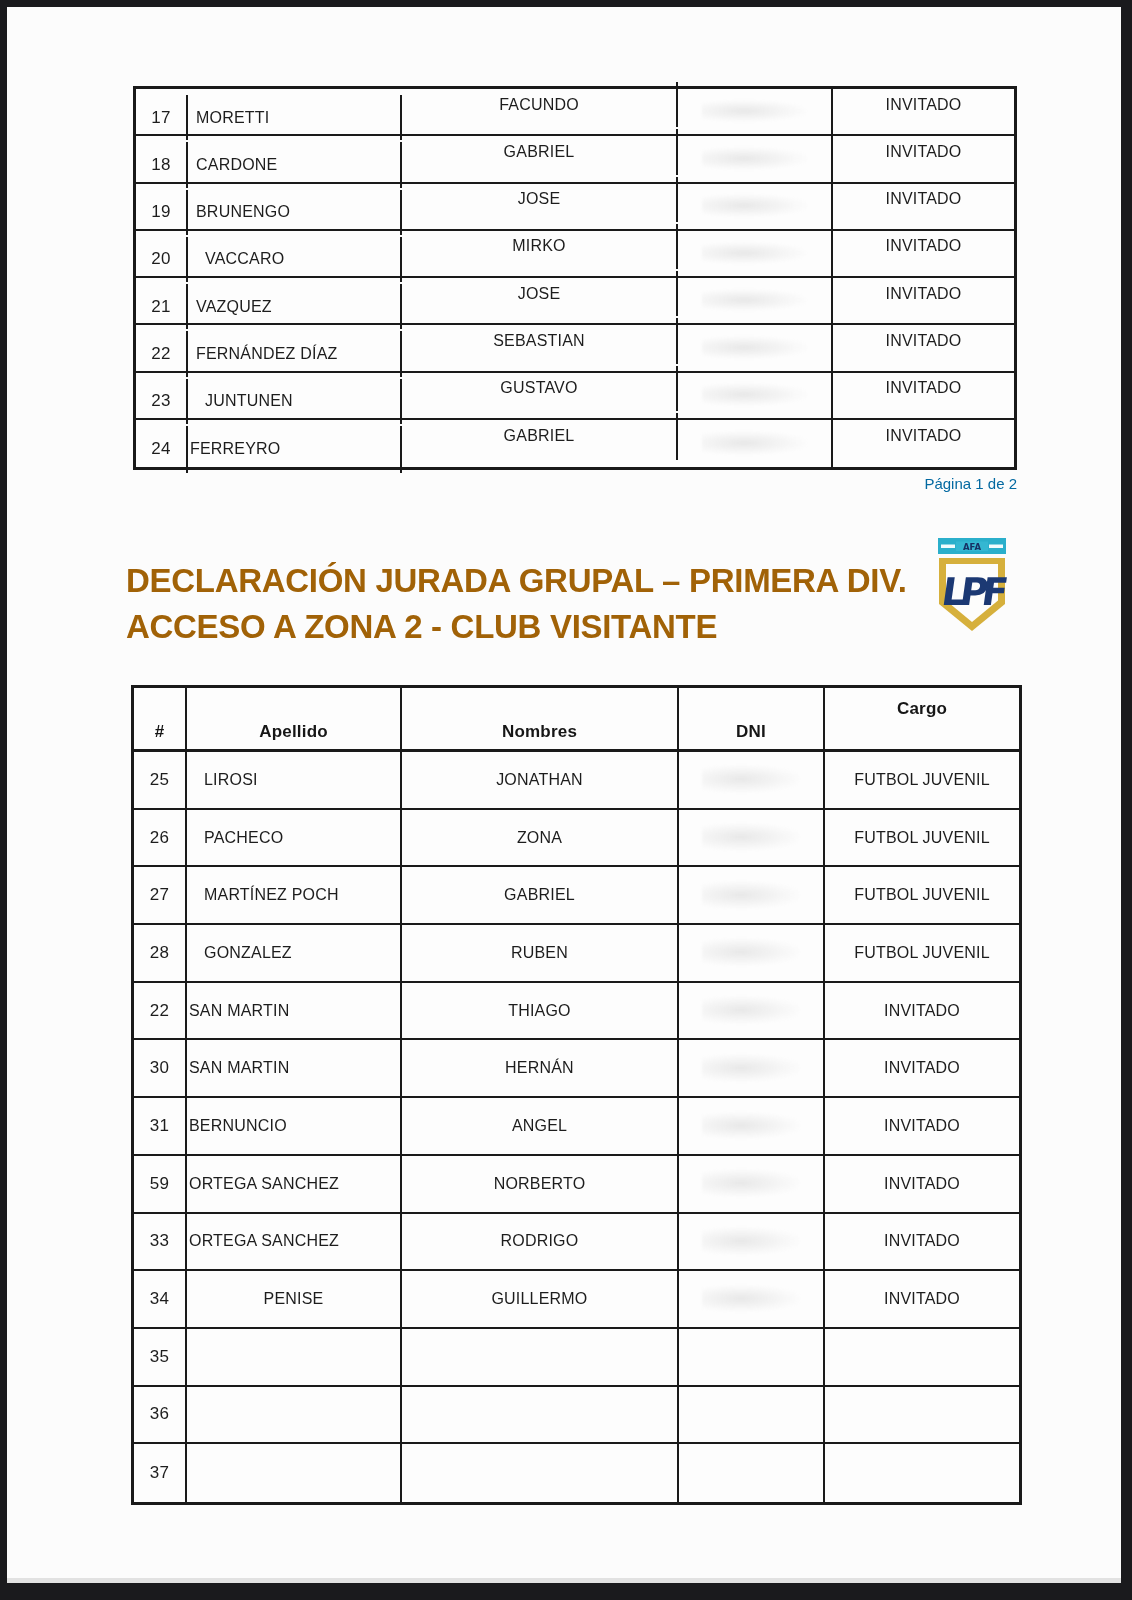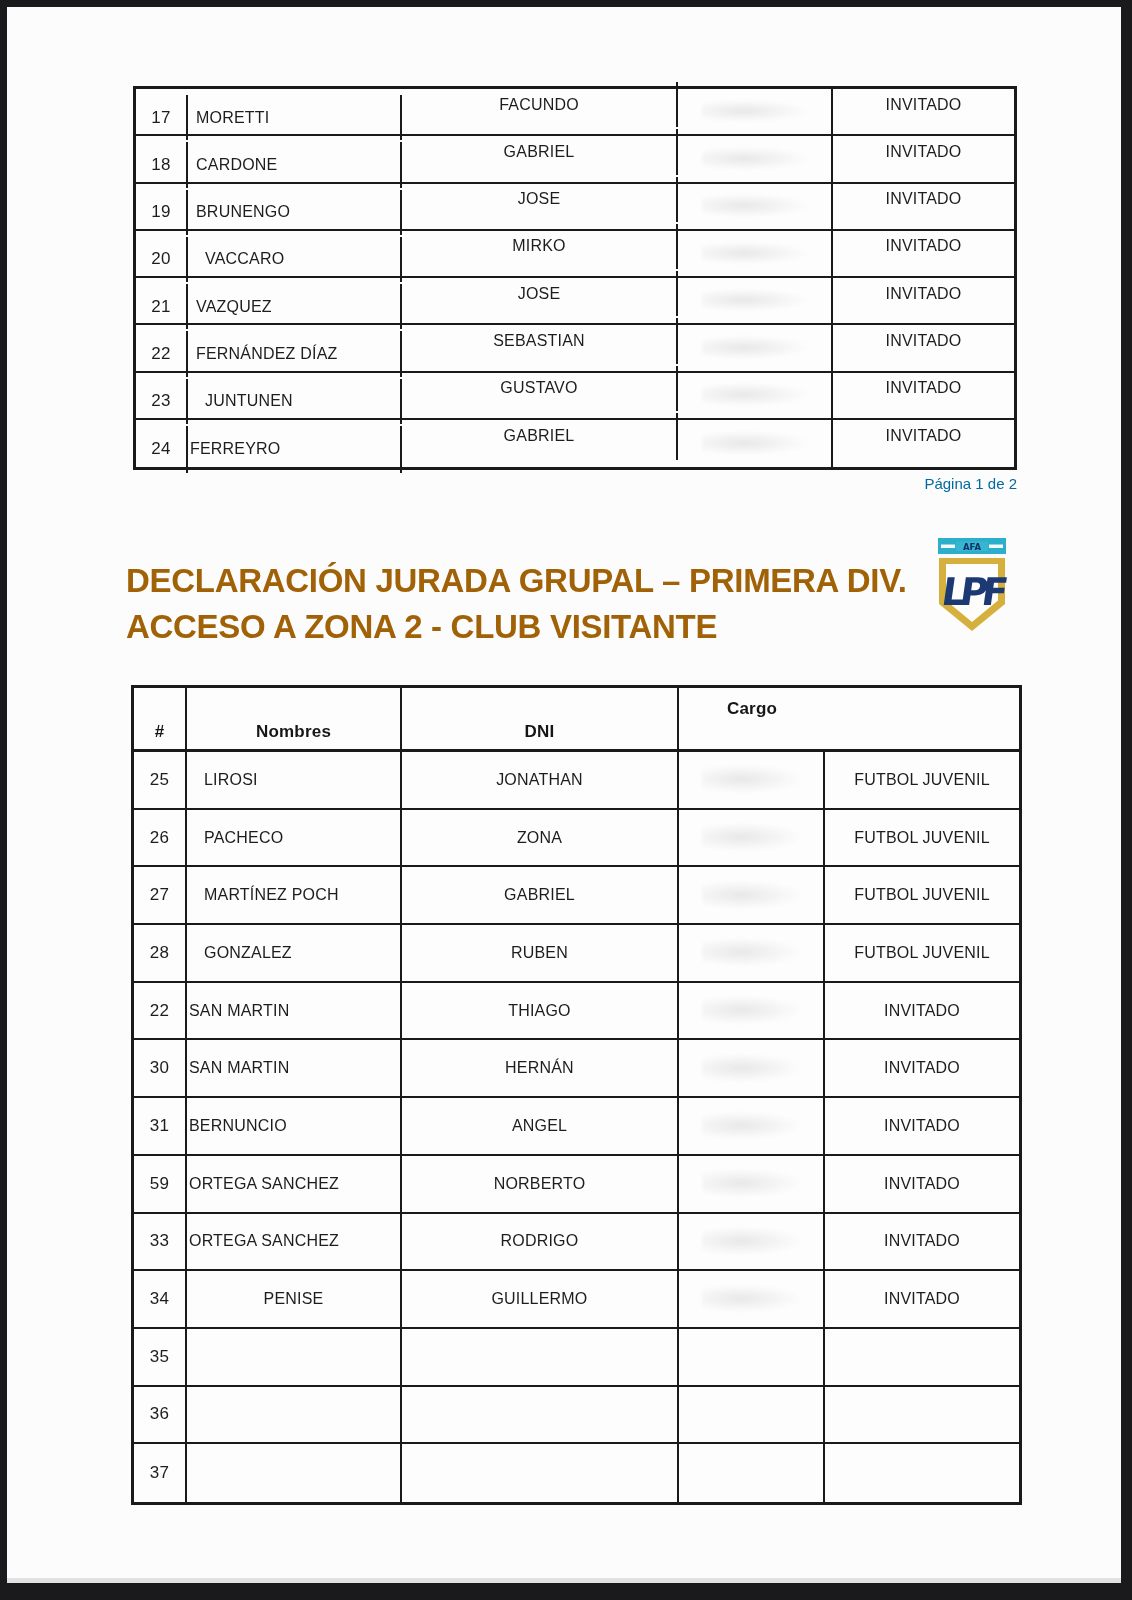--- a/index.html
+++ b/index.html
@@ -172,20 +172,21 @@
         <polygon points="4,20 70,20 70,66 37,93 4,66" fill="#d6b03c"></polygon>
         <polygon points="11,26 63,26 63,62.5 37,84 11,62.5" fill="#fdfdfc"></polygon>
         <text x="37" y="67" text-anchor="middle" font-family="DejaVu Sans, sans-serif" font-size="38" font-weight="bold" fill="#1c3973" transform="skewX(-8)" transform-origin="37 55" letter-spacing="-6">LPF</text>
       </g>
     </svg>
   </div>
 
   <div class="tbl t2">
     <div class="tr hdr">
       <div class="td num">#</div>
+      <div class="td ape">Apellido</div>
       <div class="td nom">Nombres</div>
       <div class="td dni">DNI</div>
       <div class="td car">Cargo</div>
     </div>
     <div style="display:contents">
       
     
         <div class="tr">
           <div class="td num">25</div>
           <div class="td ape indent">LIROSI</div>

